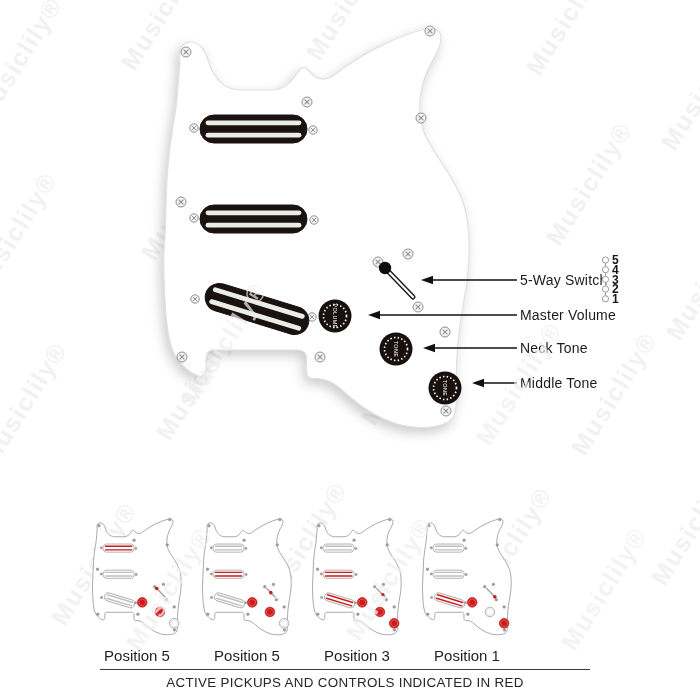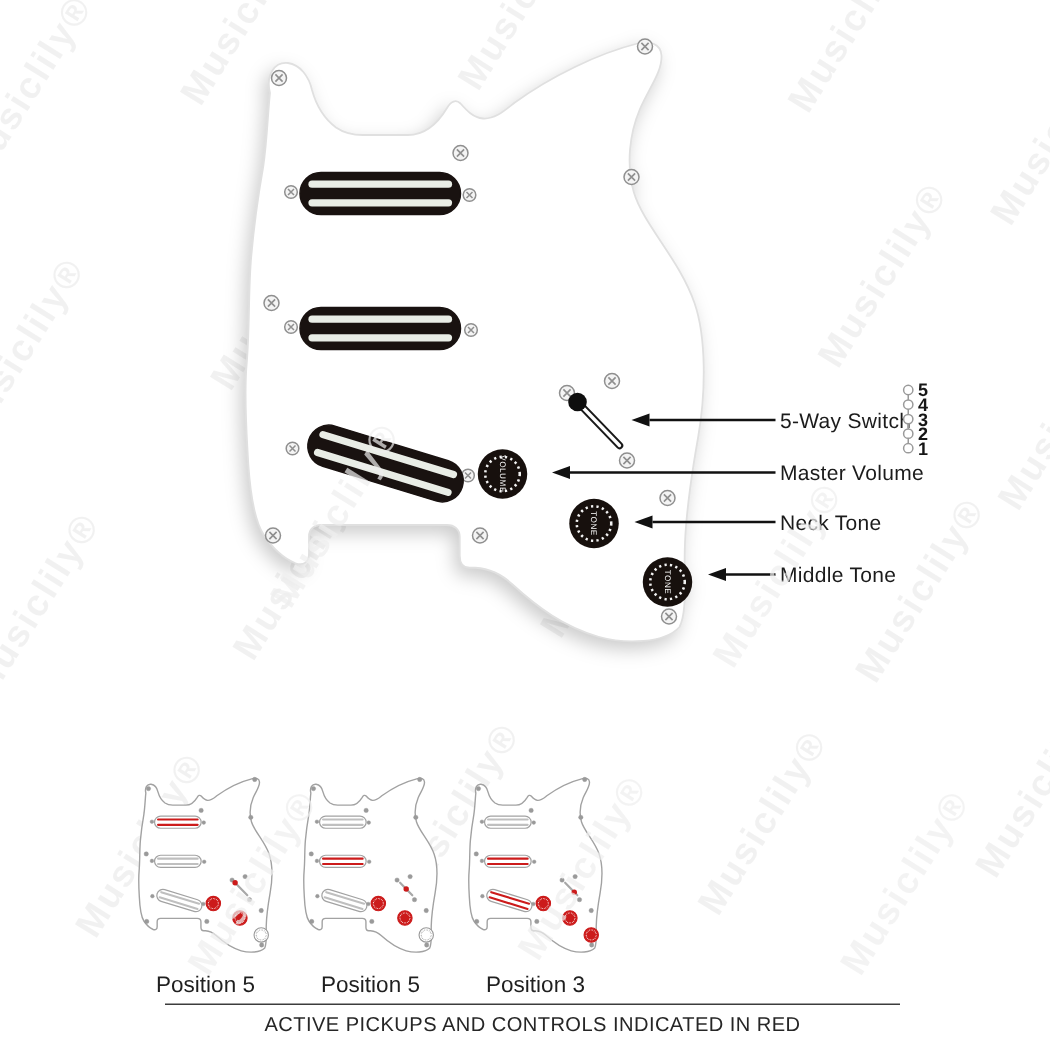--- a/index.html
+++ b/index.html
@@ -35,21 +35,21 @@
     --vol-fill:#ffffff;  --vol-stroke:#9a9a9a;  --vol-ring:#9a9a9a;
     --tone1-fill:#ffffff;--tone1-stroke:#9a9a9a;--tone1-ring:#9a9a9a;
     --tone2-fill:#ffffff;--tone2-stroke:#9a9a9a;--tone2-ring:#9a9a9a;
     --vol-text:transparent; --tone-text:transparent;
     --screw-fill:#9a9a9a; --screw-stroke:#9a9a9a; --screw-cross:#9a9a9a;
     --lever-outer:#a8a8a8; --lever-inner:transparent; --switch-tip:#9a9a9a;
     --k-sw:2.6; --ring-sw:2.4;
   }
   
   .caption-wrap{
-    position:absolute;left:110px;top:669px;width:490px;z-index:3;
+    position:absolute;left:100px;top:669px;width:490px;z-index:3;
     border-top:1.3px solid #3c3c3c;padding-top:5px;text-align:center;
     font-size:13.4px;color:#262626;letter-spacing:.3px;white-space:nowrap;
   }
 </style>
 </head>
 <body>
 
 <svg style="position:absolute;width:0;height:0" aria-hidden="true">
   <defs>
     <g id="pickguard-geo">
@@ -261,20 +261,26 @@
     <div class="mini-label">Position 5</div>
   </div>
 
   <div class="mini">
     <svg class="mini-svg" viewBox="0 0 310 420" width="90" height="122" style="--middle-rail: #cc1b1b; --bridge-rail: #cc1b1b; --switch-tip: #cc1b1b; --vol-fill: #cc1b1b; --vol-stroke: #cc1b1b; --vol-ring: #ffffff; --tone1-fill: #cc1b1b; --tone1-stroke: #cc1b1b; --tone1-ring: #ffffff; --tone2-fill: #cc1b1b; --tone2-stroke: #cc1b1b; --tone2-ring: #ffffff; --tip-dx: 21px; --tip-dy: 21.75px;">
       <use href="#pickguard-geo"></use>
     </svg>
     <div class="mini-label">Position 3</div>
   </div>
 
+  <div class="mini">
+    <svg class="mini-svg" viewBox="0 0 310 420" width="90" height="122" style="--bridge-rail: #cc1b1b; --switch-tip: #cc1b1b; --vol-fill: #cc1b1b; --vol-stroke: #cc1b1b; --vol-ring: #ffffff; --tone2-fill: #cc1b1b; --tone2-stroke: #cc1b1b; --tone2-ring: #ffffff; --tip-dx: 28px; --tip-dy: 29px;">
+      <use href="#pickguard-geo"></use>
+    </svg>
+    <div class="mini-label">Position 1</div>
+  </div>
 </div>
 
   <div id="wm-over">
       <span class="wm over" style="left: 175px; top: 395px;">Musiclily®</span>
       <span class="wm over" style="left: 470px; top: 435px;">Musiclily®</span>
       <span class="wm over" style="left: 120px; top: 640px;">Musiclily®</span>
       <span class="wm over" style="left: 340px; top: 630px;">Musiclily®</span>
       <span class="wm over" style="left: 555px; top: 640px;">Musiclily®</span>
     </div>
 

